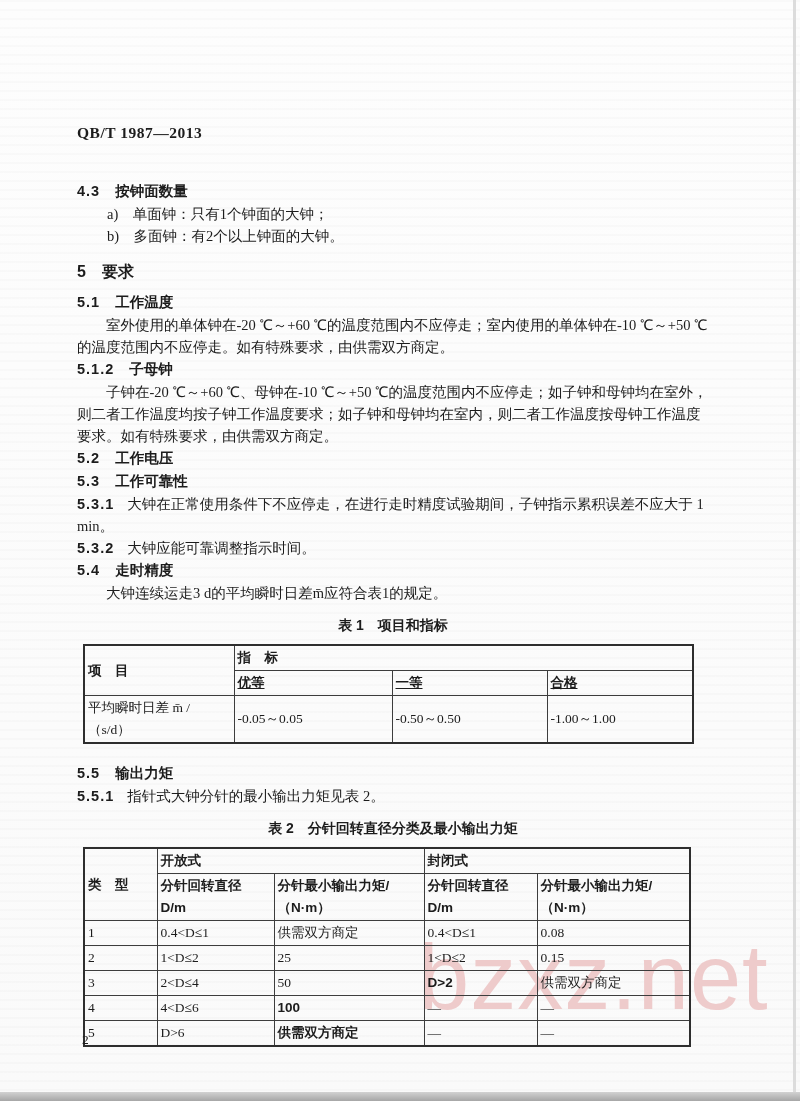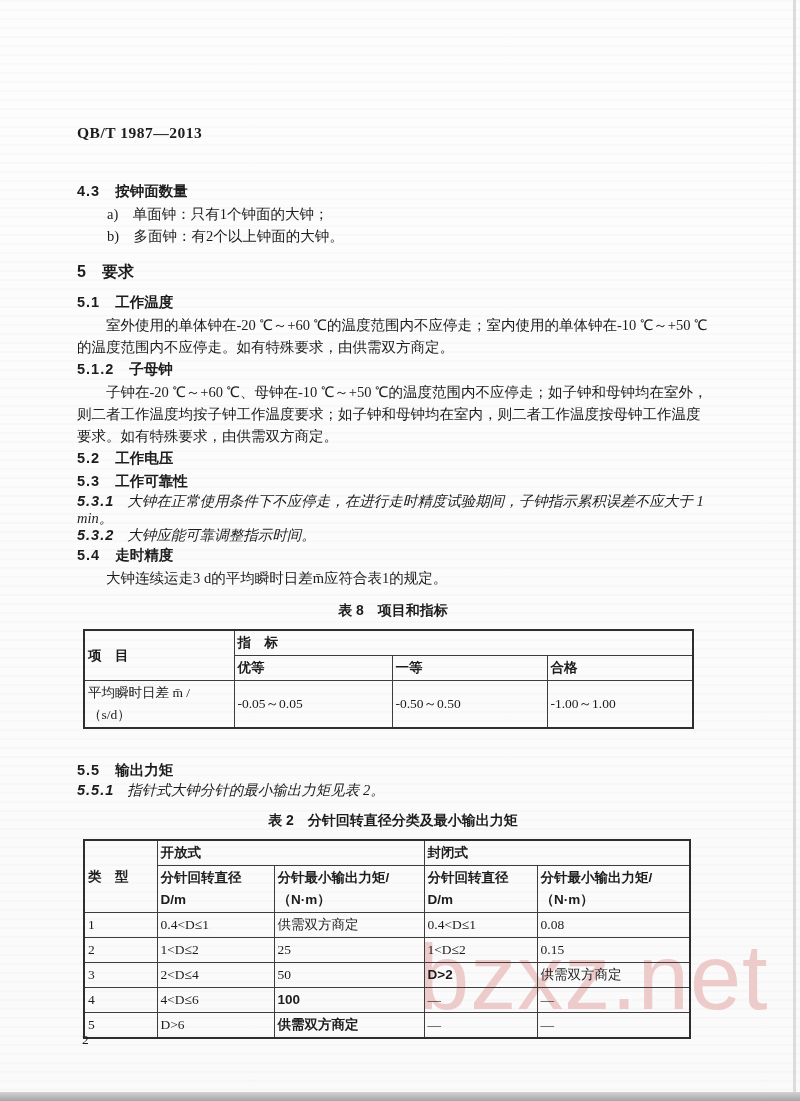--- a/index.html
+++ b/index.html
@@ -42,21 +42,21 @@
     font-size: 16px; line-height: 26px; margin: 12px 0 6px 0;
   }
   .h2 {
     font-family: "Liberation Sans", sans-serif; font-weight: bold;
     font-size: 14.5px; line-height: 23px;
   }
   .hnum { margin-right: 15px; letter-spacing: 1px; }
   .list-item { padding-left: 30px; line-height: 22px; }
   .mb-sm { margin-bottom: 8px; }
   .para { text-indent: 2em; line-height: 22px; }
-  .numpara { line-height: 17px; font-style: italic; }
+  .numpara { line-height: 22px; }
   .numpara .pnum {
     font-family: "Liberation Sans", sans-serif; font-weight: bold;
     margin-right: 13px; letter-spacing: 1px;
   }
   .tcaption {
     text-align: center; font-family: "Liberation Sans", sans-serif;
     font-weight: bold; font-size: 14px; margin: 10px 0 8px 0;
   }
   table.tbl {
     border-collapse: collapse; margin-left: 6px;
@@ -66,21 +66,21 @@
     border: 1px solid #3d3d3d; 
     padding: 1px 3px; overflow: hidden;
   }
   table.tbl td.th {
     font-family: "Liberation Sans", sans-serif; font-weight: bold;
     font-size: 13.5px;
   }
   table.tbl td.cell { font-size: 13.5px; }
   table.tbl td.bold { font-weight: bold; font-family: "Liberation Sans", sans-serif; }
   table.t1 tr.r-grp  { height: 21px; }
-  table.t1 tr.r-sub  { height: 15px; }
+  table.t1 tr.r-sub  { height: 15px; text-decoration: underline; }
   table.t1 tr.r-dat  { height: 29px; }
   table.t2 tr.r-grp  { height: 24px; }
   table.t2 tr.r-sub  { height: 27px; }
   table.t2 tr.r-dat  { height: 20px; }
   .page-number {
     position: absolute; left: 82px; top: 1032px; z-index: 1;
     font-size: 13.5px;
   }
 </style>
 </head>
@@ -126,21 +126,21 @@
     </div>
     <div class="numpara">
       <span class="pnum">5.3.2</span><span>大钟应能可靠调整指示时间。</span>
     </div>
 
     <div class="h2">
       <span class="hnum">5.4</span><span>走时精度</span>
     </div>
     <div class="para">大钟连续运走3 d的平均瞬时日差m̄应符合表1的规定。</div>
 
-    <div class="tcaption">表 8　项目和指标</div>
+    <div class="tcaption">表 1　项目和指标</div>
     <table class="tbl t1">
       <colgroup>
           <col style="width:150px">
           <col style="width:158px">
           <col style="width:155px">
           <col style="width:146px">
         </colgroup>
       <tbody>
         <tr class="r-grp">
           <td rowspan="2" class="th">项　目</td>
@@ -153,21 +153,21 @@
         </tr>
         <tr class="r-dat">
           <td class="cell">平均瞬时日差 m̄ /（s/d）</td>
           <td class="cell">-0.05～0.05</td>
           <td class="cell">-0.50～0.50</td>
           <td class="cell">-1.00～1.00</td>
         </tr>
       </tbody>
     </table>
 
-    <div class="h2" style="margin-top:30px;">
+    <div class="h2" style="margin-top:18px;">
       <span class="hnum">5.5</span><span>输出力矩</span>
     </div>
     <div class="numpara">
       <span class="pnum">5.5.1</span><span>指针式大钟分针的最小输出力矩见表 2。</span>
     </div>
 
     <div class="tcaption">表 2　分针回转直径分类及最小输出力矩</div>
     <table class="tbl t2">
       <colgroup>
           <col style="width:73px">

